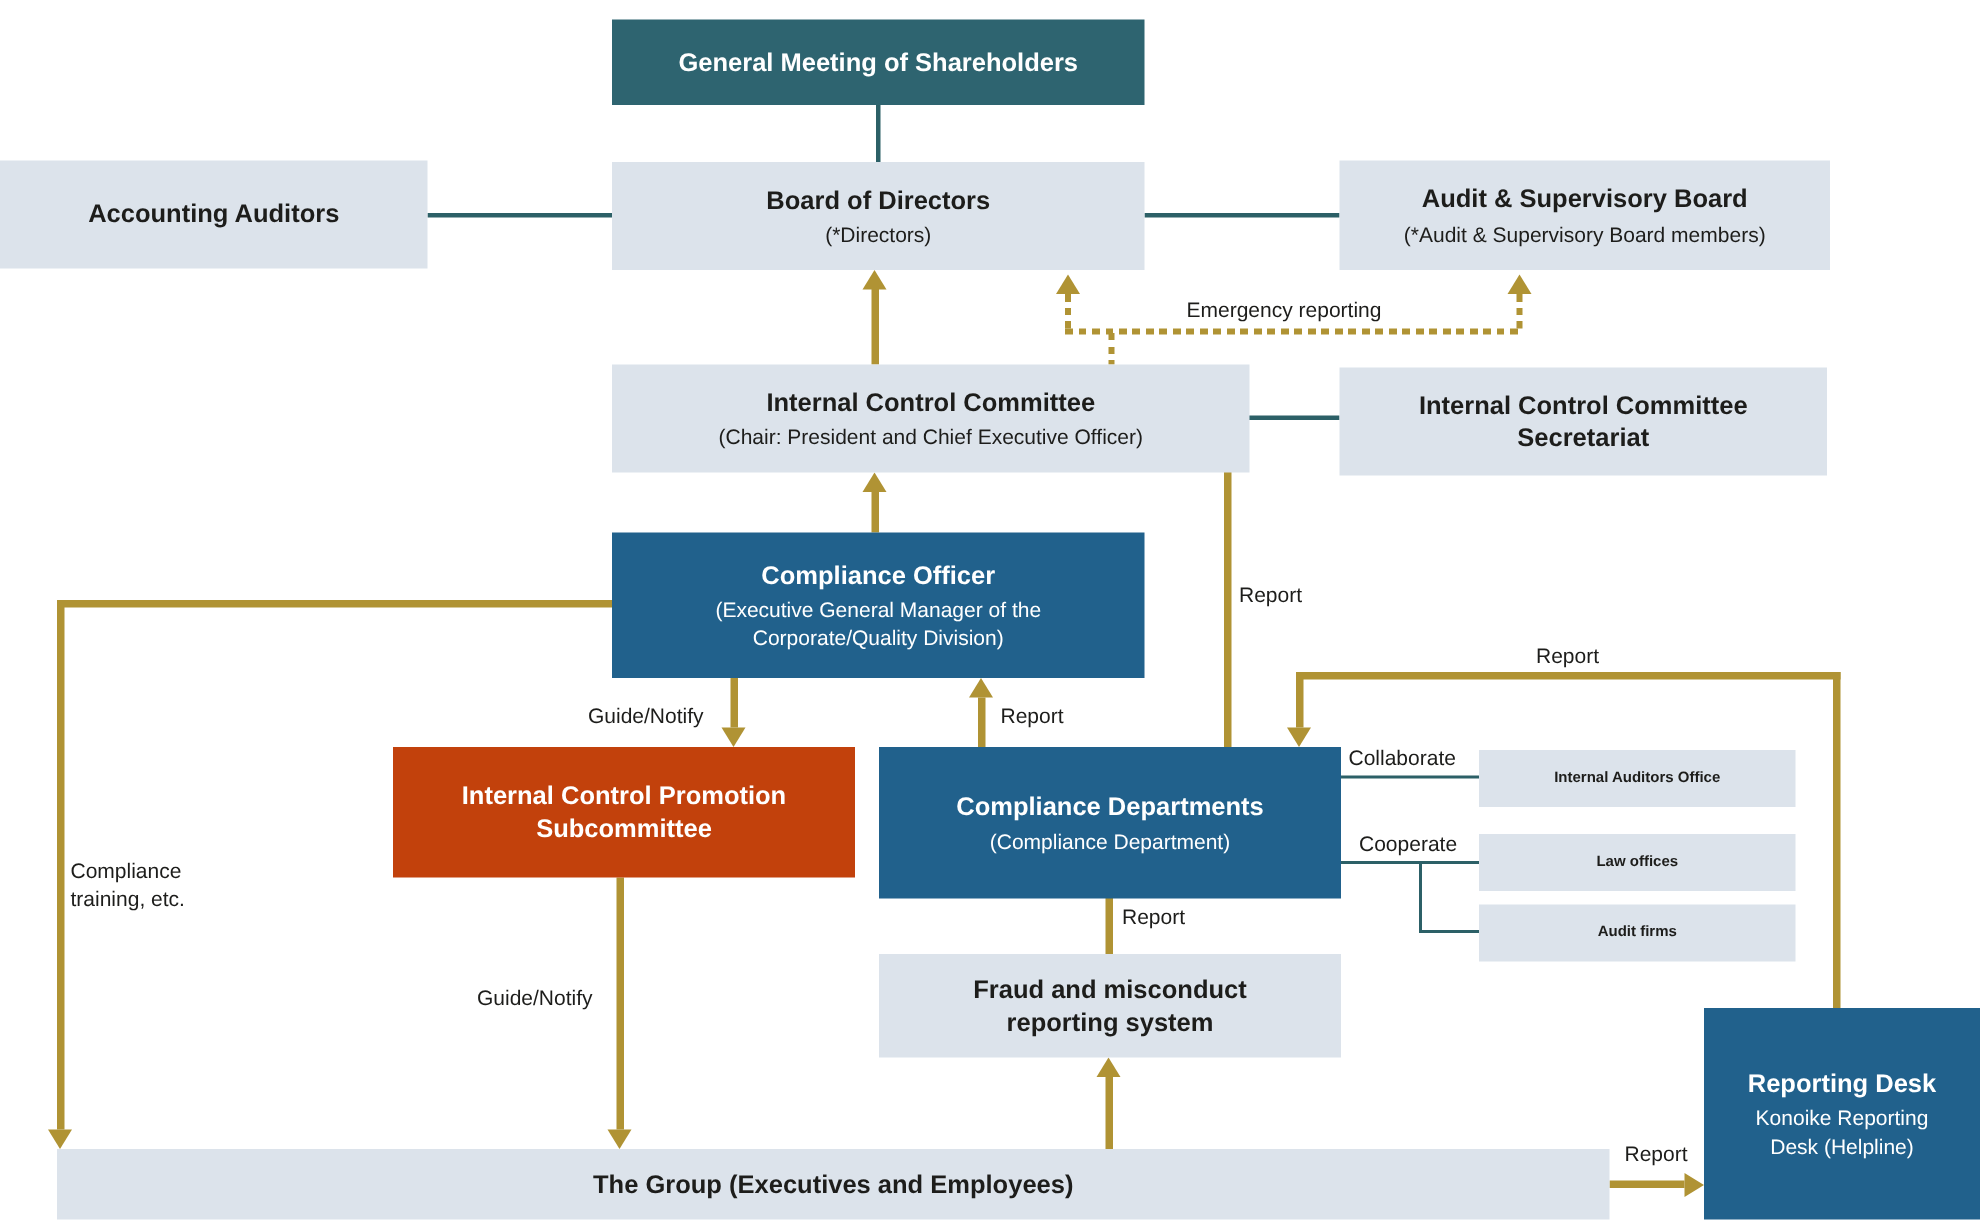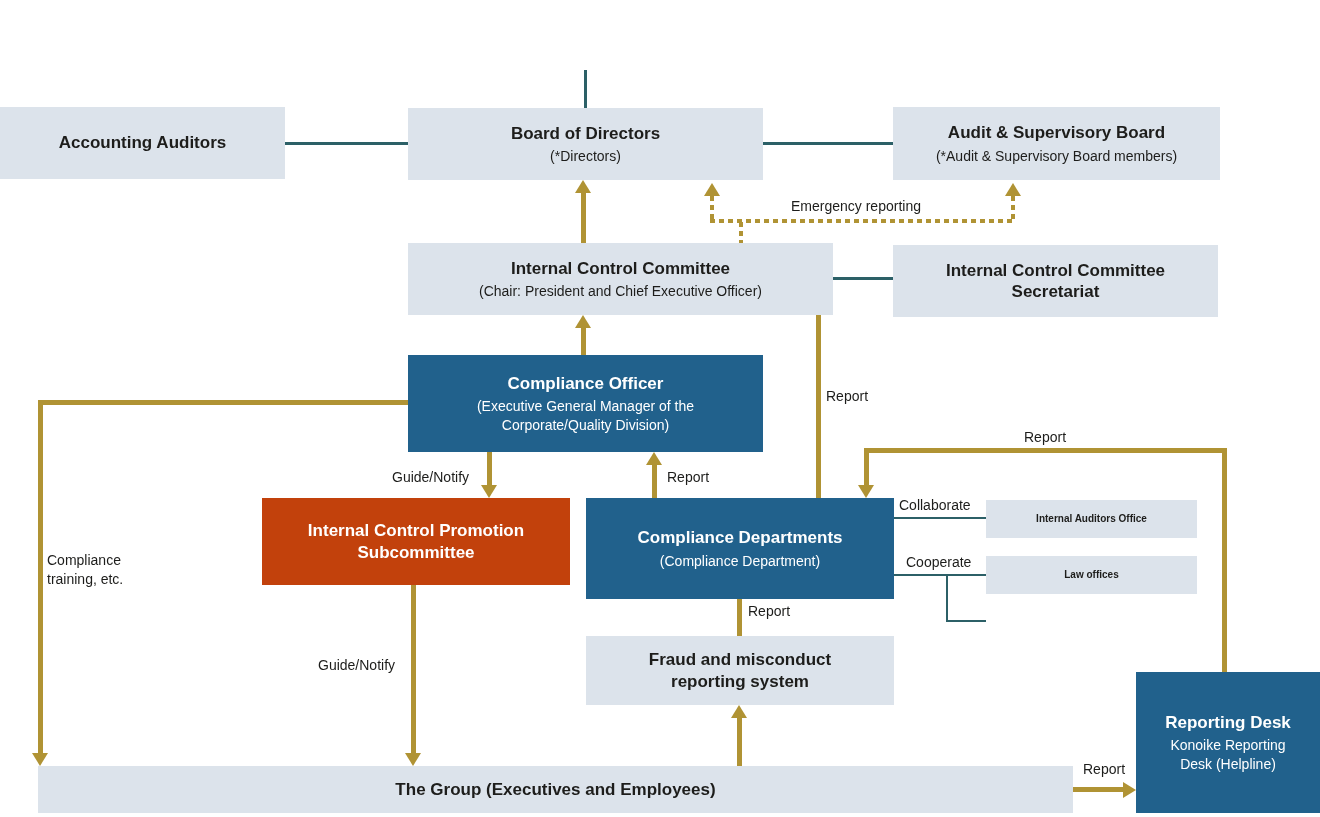--- a/index.html
+++ b/index.html
@@ -27,21 +27,21 @@
   .dashv { position:absolute; width:4px;
            background:repeating-linear-gradient(180deg,#B09334 0 5px,transparent 5px 9px); }
 
   .ah { position:absolute; width:0; height:0; }
   .ah.up    { border-left:8px solid transparent; border-right:8px solid transparent; border-bottom:13px solid #B09334; }
   .ah.down  { border-left:8px solid transparent; border-right:8px solid transparent; border-top:13px solid #B09334; }
   .ah.left  { border-top:8px solid transparent; border-bottom:8px solid transparent; border-right:13px solid #B09334; }
   .ah.right { border-top:8px solid transparent; border-bottom:8px solid transparent; border-left:13px solid #B09334; }
 
   .lbl { position:absolute; font-size:14px; color:#1D1D1B; white-space:nowrap; line-height:1.35; }
-  .lbl.wrap { white-space:normal; }
+  .lbl.wrap { white-space:normal;margin-top:20px; }
 </style>
 </head>
 <body>
 
 <div class="canvas">
 
   <div class="line tealline" style="left:584px;top:70px;width:3px;height:38px;"></div>
   <div class="line tealline" style="left:285px;top:142px;width:123px;height:3px;"></div>
   <div class="line tealline" style="left:763px;top:142px;width:130px;height:3px;"></div>
   <div class="line tealline" style="left:763px;top:277px;width:130px;height:3px;"></div>
@@ -87,20 +87,23 @@
   <div class="line gold" style="left:1073px;top:787px;width:50px;height:5px;"></div>
   <div class="ah right" style="left:1123px;top:782px;"></div>
 
   <div class="dashv" style="left:739px;top:222px;height:21px;"></div>
   <div class="dashh" style="left:710px;top:219px;width:305px;"></div>
   <div class="dashv" style="left:710px;top:196px;height:23px;"></div>
   <div class="ah up" style="left:704px;top:183px;"></div>
   <div class="dashv" style="left:1011px;top:196px;height:23px;"></div>
   <div class="ah up" style="left:1005px;top:183px;"></div>
 
+  <div class="node teal" style="left:408px;top:13px;width:355px;height:57px;">
+    <div class="t">General Meeting of Shareholders</div>
+  </div>
 
   <div class="node light" style="left:408px;top:108px;width:355px;height:72px;">
     <div class="t">Board of Directors</div>
     <div class="s">(*Directors)</div>
   </div>
 
   <div class="node light" style="left:0px;top:107px;width:285px;height:72px;">
     <div class="t">Accounting Auditors</div>
   </div>
 
@@ -133,20 +136,23 @@
   </div>
 
   <div class="node light small" style="left:986px;top:500px;width:211px;height:38px;">
     <div class="t">Internal Auditors Office</div>
   </div>
 
   <div class="node light small" style="left:986px;top:556px;width:211px;height:38px;">
     <div class="t">Law offices</div>
   </div>
 
+  <div class="node light small" style="left:986px;top:603px;width:211px;height:38px;">
+    <div class="t">Audit firms</div>
+  </div>
 
   <div class="node light" style="left:586px;top:636px;width:308px;height:69px;">
     <div class="t" style="max-width:240px;">Fraud and misconduct reporting system</div>
   </div>
 
   <div class="node light" style="left:38px;top:766px;width:1035px;height:47px;">
     <div class="t">The Group (Executives and Employees)</div>
   </div>
 
   <div class="node blue" style="left:1136px;top:672px;width:184px;height:141px;">

